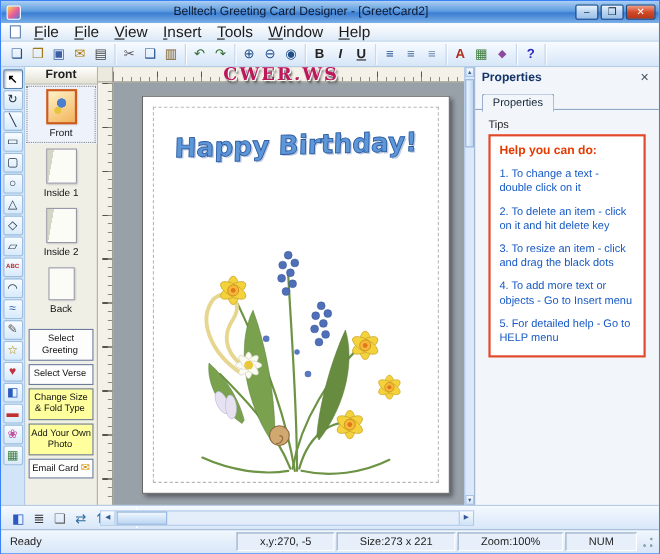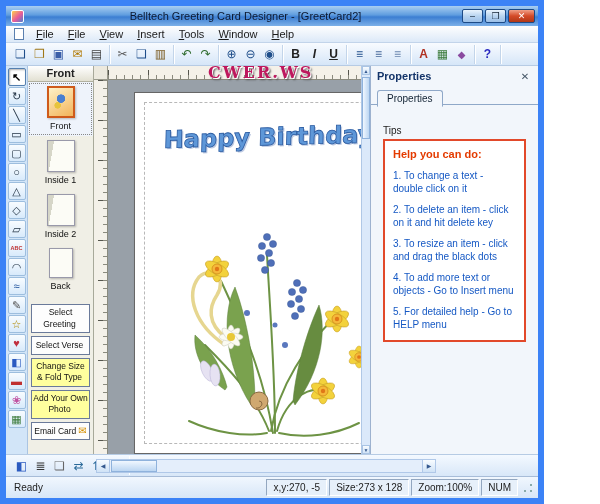--- a/index.html
+++ b/index.html
@@ -1,37 +1,37 @@
 <!DOCTYPE html>
 <html><head>
 <meta charset="utf-8">
 <style>
   * { margin:0; padding:0; box-sizing:border-box; }
   html,body { width:600px; height:504px; font-family:"Liberation Sans",sans-serif; }
-  .app { position:relative; width:544px; height:504px; overflow:hidden;
-         border:6px solid #3b82f6; background:#d6e5f6; }
+  .app { position:relative; width:600px; height:504px; overflow:hidden;
+         border:1px solid #3b82f6; background:#d6e5f6; }
 
   
   .titlebar { height:20px; display:flex; align-items:center;
     background:linear-gradient(#a9cdf1,#5f9ddf 45%,#3c7ed2 55%,#7cb0e8); }
   .appicon { width:13px; height:13px; margin:0 5px; border:1px solid #fff; border-radius:2px;
     background:linear-gradient(135deg,#ffd24a,#e85a9a 55%,#4a7fd0); }
   .title { flex:1; text-align:center; font-size:11px; color:#0c1830; }
   .winbtns { display:flex; gap:2px; margin-right:3px; }
   .wbtn { width:21px; height:14px; font-size:9px; line-height:12px; text-align:center;
     border:1px solid #1c4a86; border-radius:2px; color:#123;
     background:linear-gradient(#eaf4fd,#b8d4f0 50%,#9cc0e8); }
   .wbtn.close { width:27px; color:#fff; background:linear-gradient(#f0a088,#d44a28 50%,#b03818); }
 
   
   .menubar { height:17px; display:flex; align-items:center; padding-left:3px;
     background:linear-gradient(#fefefe,#dce9f8); border-bottom:1px solid #c2d4ea; }
   .docicon { width:10px; height:12px; margin:0 5px; background:#fff; border:1px solid #5a80b0; }
   .menuitems { display:flex; align-items:center; }
-  .menu-item { display:inline-block; font-size:11px; padding:1px 7px; color:#1a1a1a; }
+  .menu-item { display:inline-block; font-size:14px; padding:1px 7px; color:#1a1a1a; }
   .menu-item::first-letter { text-decoration:underline; }
 
   
   .toolbar { height:23px; display:flex; align-items:center; padding-left:2px;
     background:linear-gradient(#f8fbff,#d6e6f8); border-bottom:1px solid #b6cbe4; }
   .tgroup { display:flex; align-items:center; height:19px; padding:0 3px;
     border-right:1px solid #c3d5ea; box-shadow:1px 0 0 #fff; }
   .tbtn { width:19px; height:19px; display:flex; align-items:center; justify-content:center;
     font-size:12px; color:#1f4e8a; border:1px solid transparent; border-radius:2px; }
 
@@ -110,21 +110,21 @@
   
   .propspanel { position:absolute; right:0; top:0; bottom:0; width:168px;
     background:#f2f6fb; border-left:1px solid #9db2cf; }
   .phead { height:20px; display:flex; align-items:center; padding:0 6px; }
   .ptitle { flex:1; font-size:11px; font-weight:bold; color:#15356a; }
   .pclose { width:14px; text-align:center; font-size:10px; color:#456; }
   .ptabs { height:19px; border-bottom:1px solid #8fa8c8; padding-left:6px; }
   .ptab { display:inline-block; position:relative; top:2px; font-size:10px; padding:2px 9px;
     border:1px solid #8fa8c8; border-bottom:1px solid #f2f6fb;
     border-radius:3px 3px 0 0; background:#f2f6fb; color:#123; }
-  .tips-label { font-size:10px; color:#222; margin:20px 0 3px 12px; }
+  .tips-label { font-size:10px; color:#222; margin:8px 0 3px 12px; }
   .tipsbox { margin:0 12px; border:2px solid #e2492a; background:#fff; padding:7px 8px 1px; }
   .tips-heading { color:#e43b00; font-weight:bold; font-size:11px; margin-bottom:9px; }
   .tip { color:#1659c4; font-size:10px; line-height:1.3; margin-bottom:8px; }
 
   
   .bottomstrip { position:absolute; left:0; right:0; bottom:22px; height:22px; padding-left:3px;
     background:linear-gradient(#f4f9ff,#d8e7f8); border-top:1px solid #b6cbe4;
     display:flex; align-items:center; }
   .hscroll { position:absolute; left:90px; top:4px; width:340px; height:14px;
     background:#e4eefb; border:1px solid #b0c8e8; display:flex; align-items:center; }
@@ -134,21 +134,21 @@
   .harrow.right { margin-left:auto; border-left:1px solid #b0c8e8; }
   .hthumb { width:46px; height:12px; margin-left:1px;
     background:linear-gradient(#f0f7ff,#bcd6f2); border:1px solid #8fb2dc; }
 
   .statusbar { position:absolute; left:0; right:0; bottom:0; height:22px; padding:0 4px;
     background:linear-gradient(#f1f7fe,#d7e6f7); border-top:1px solid #a7bcd8;
     display:flex; align-items:center; font-size:10px; color:#222; }
   .sb-ready { padding-left:4px; }
   .sb-spring { flex:1; }
   .sb-panel { border:1px solid; border-color:#93a7c0 #fff #fff #93a7c0; background:#e7f0fa;
-    padding:2px 6px; margin-left:2px; white-space:nowrap; }
+    padding:2px 20px; margin-left:2px; white-space:nowrap; }
   .grip { width:12px; height:12px; margin-left:4px;
     background:
       radial-gradient(circle at 9px 3px,#8aa 0 1px,transparent 1.5px),
       radial-gradient(circle at 9px 9px,#8aa 0 1px,transparent 1.5px),
       radial-gradient(circle at 3px 9px,#8aa 0 1px,transparent 1.5px); }
 </style>
 </head>
 <body>
 
 <div class="app">
@@ -413,19 +413,19 @@
       <span class="harrow left">◀</span>
       <span class="hthumb"></span>
       <span class="harrow right">▶</span>
     </span>
   </div>
 
   <div class="statusbar">
     <span class="sb-ready">Ready</span>
     <span class="sb-spring"></span>
     <span class="sb-panel">x,y:270, -5</span>
-    <span class="sb-panel">Size:273 x 128</span>
+    <span class="sb-panel">Size:273 x 221</span>
     <span class="sb-panel">Zoom:100%</span>
     <span class="sb-panel">NUM</span>
     <span class="grip"></span>
   </div>
 
 </div>
 
 </body></html>

